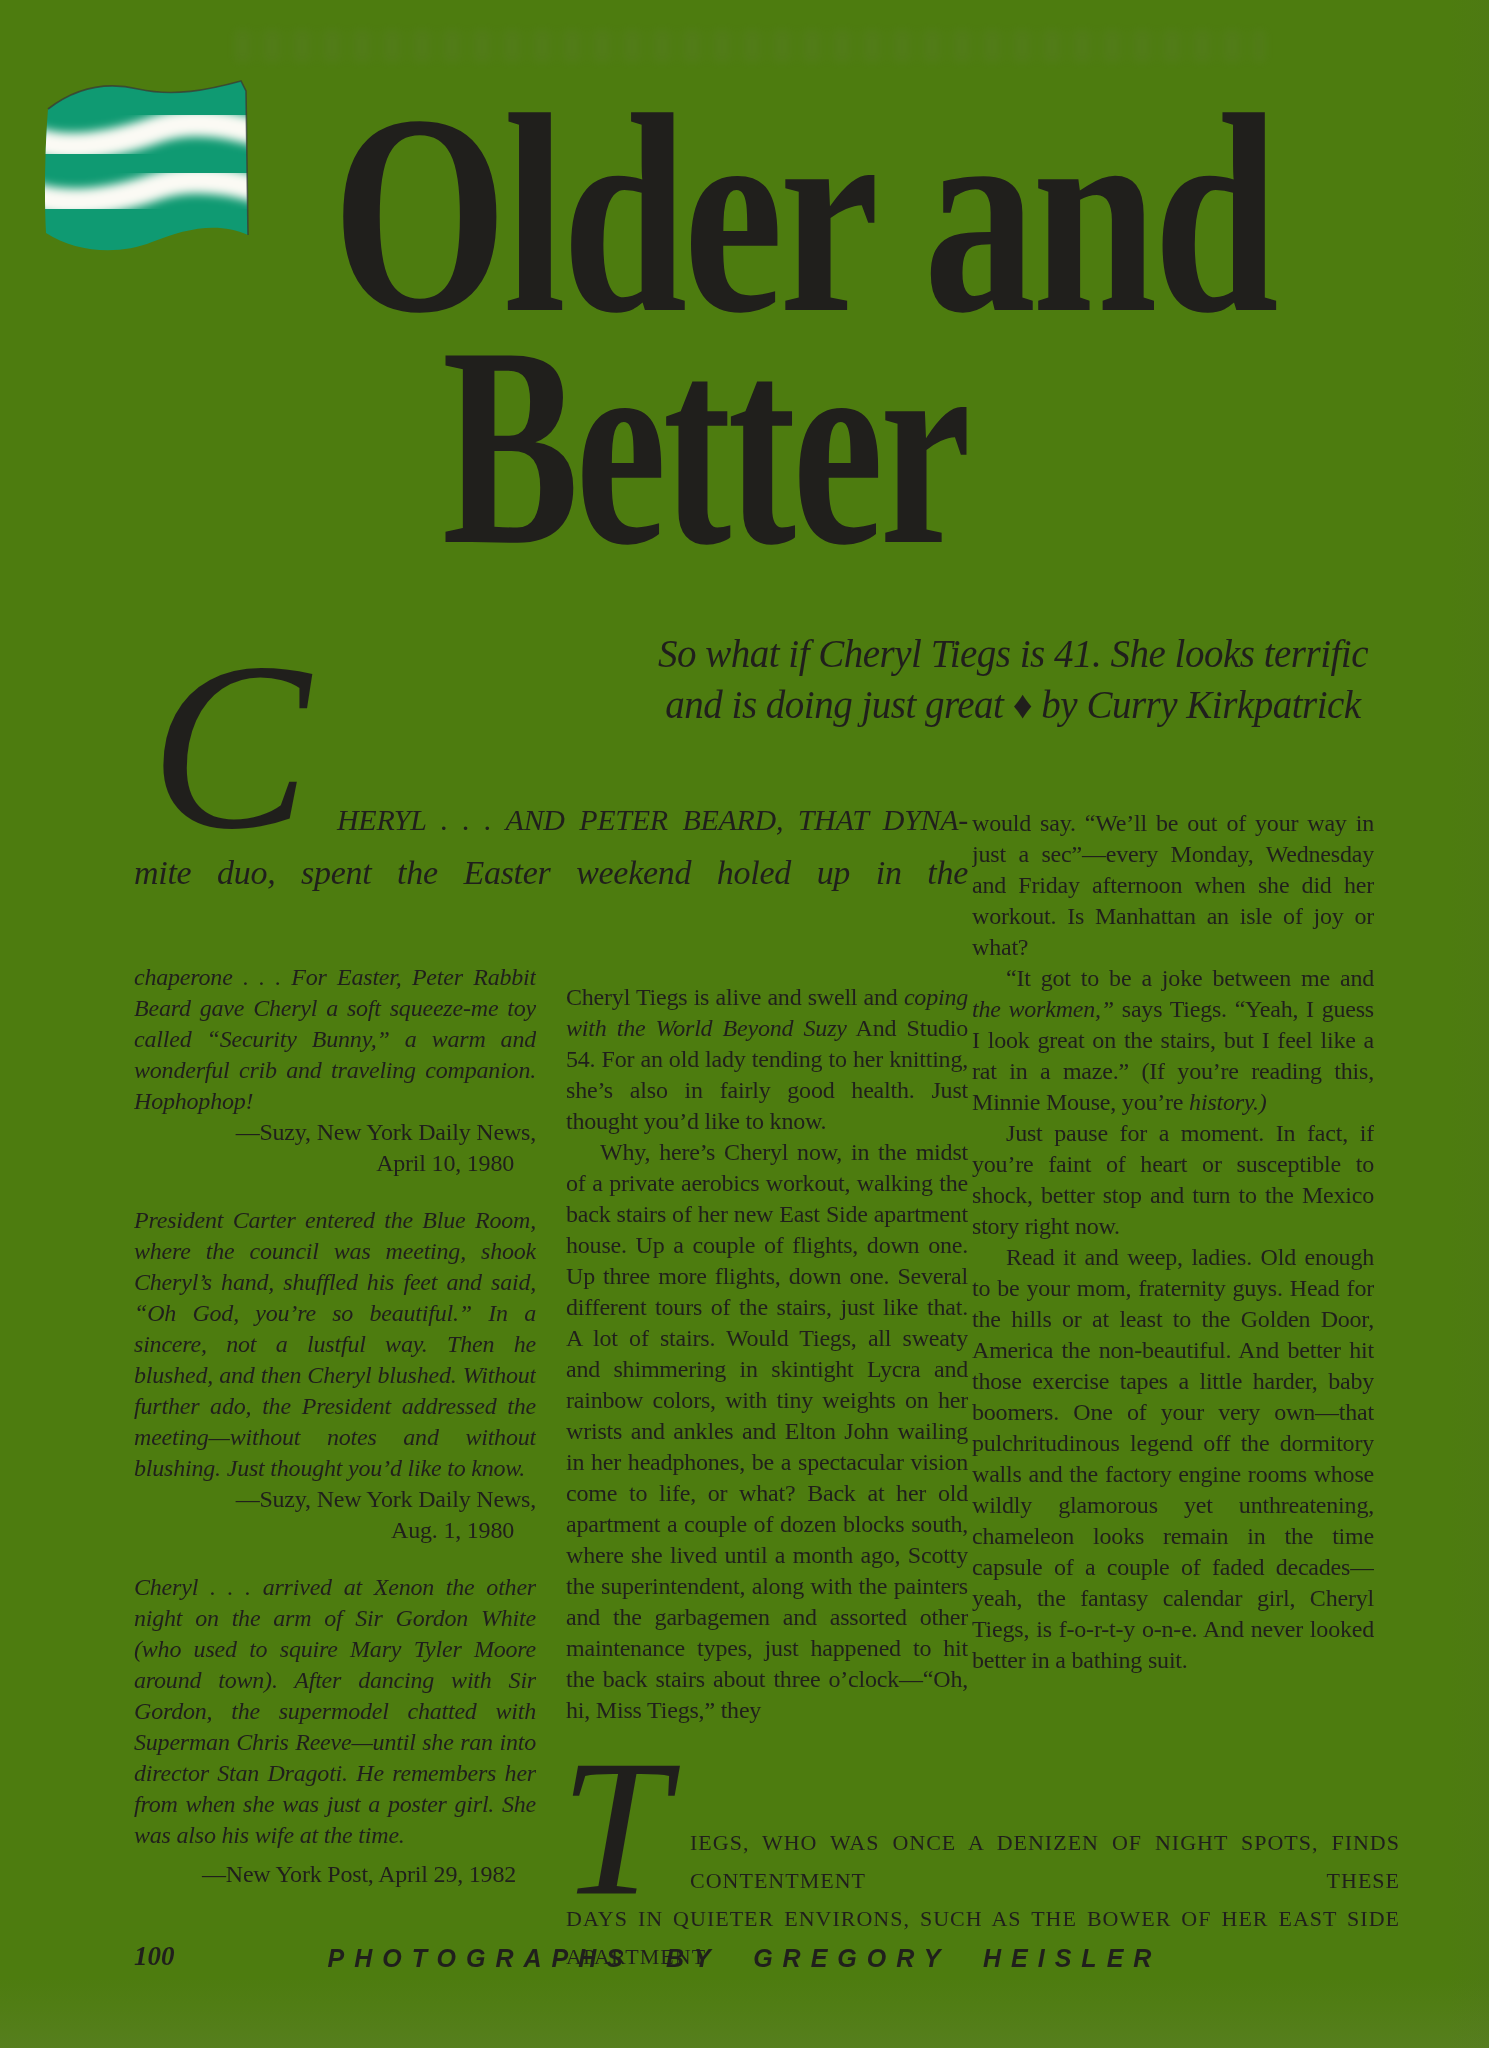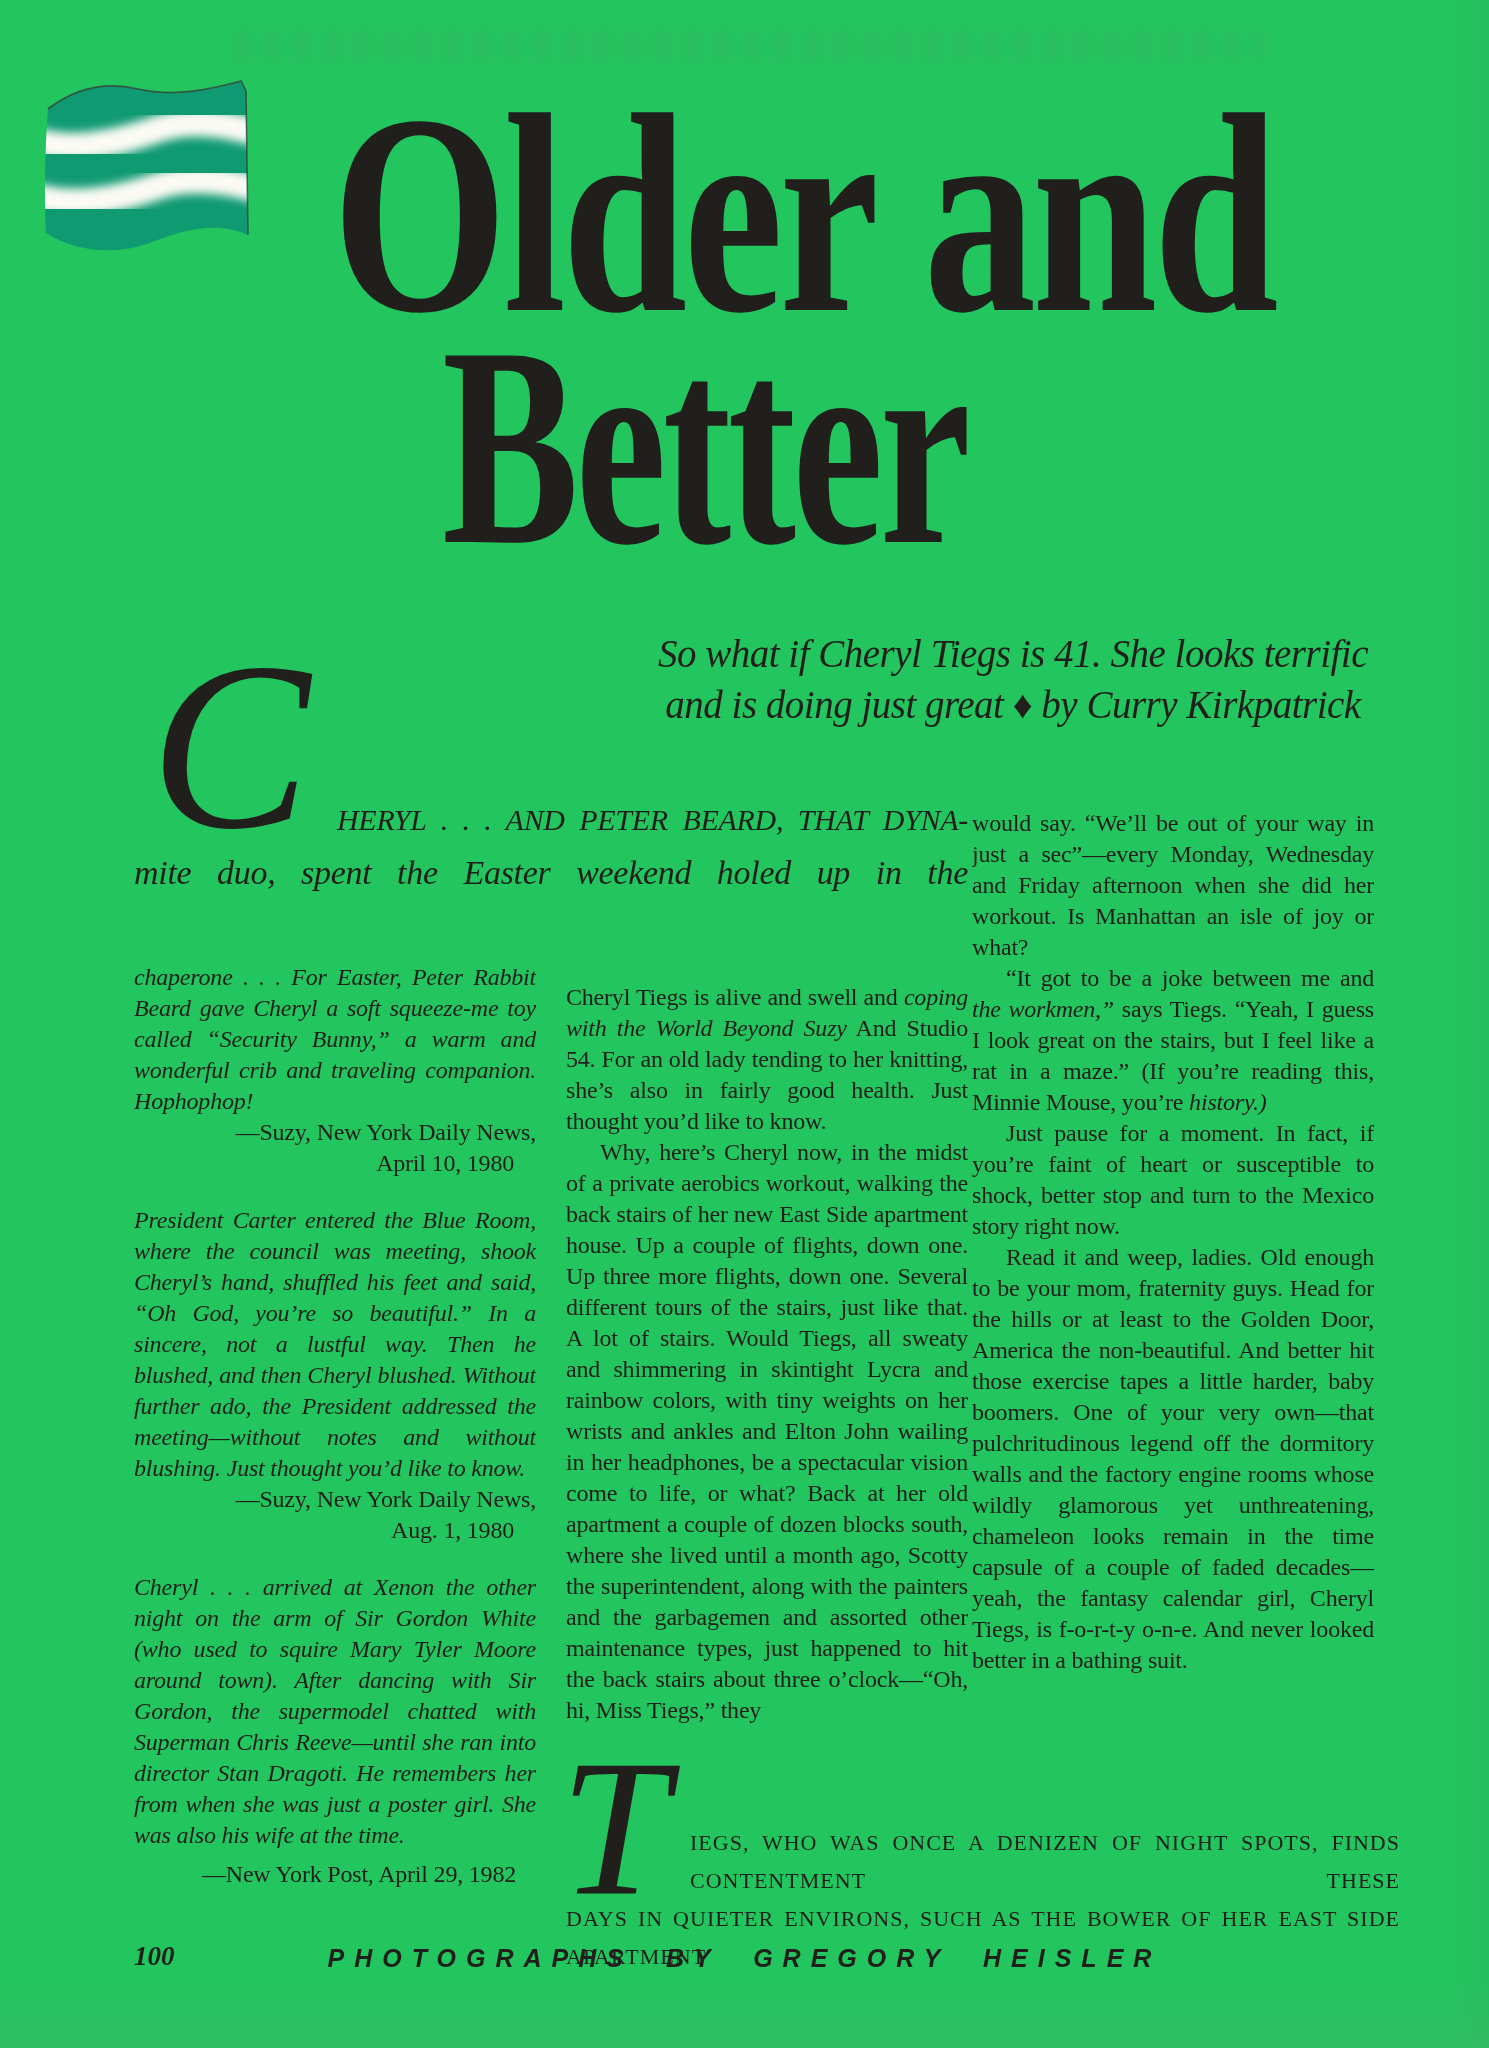--- a/index.html
+++ b/index.html
@@ -1,16 +1,16 @@
 <!DOCTYPE html>
 <html><head>
 <meta charset="utf-8">
 <style>
   html,body{margin:0;padding:0;background:#e8e6e0;}
-  #page{position:relative;width:1489px;height:2048px;background:#22c55e;
+  #page{position:relative;width:1489px;height:2048px;background:#4d7c0f;
         font-family:"Liberation Serif",serif;color:#201f1c;overflow:hidden;}
 
   
   .ghost{position:absolute;left:235px;top:30px;width:1030px;height:32px;
          background:repeating-linear-gradient(90deg,rgba(125,122,115,.22) 0 14px,rgba(125,122,115,.05) 14px 30px);
          filter:blur(5px);opacity:.45;}
   .edge-shade{position:absolute;right:0;top:0;width:40px;height:100%;
          background:linear-gradient(90deg,rgba(0,0,0,0),rgba(90,88,80,.06));}
   .bottom-shade{position:absolute;left:0;bottom:0;width:100%;height:70px;
          background:linear-gradient(0deg,rgba(150,146,134,.12),rgba(0,0,0,0));}

